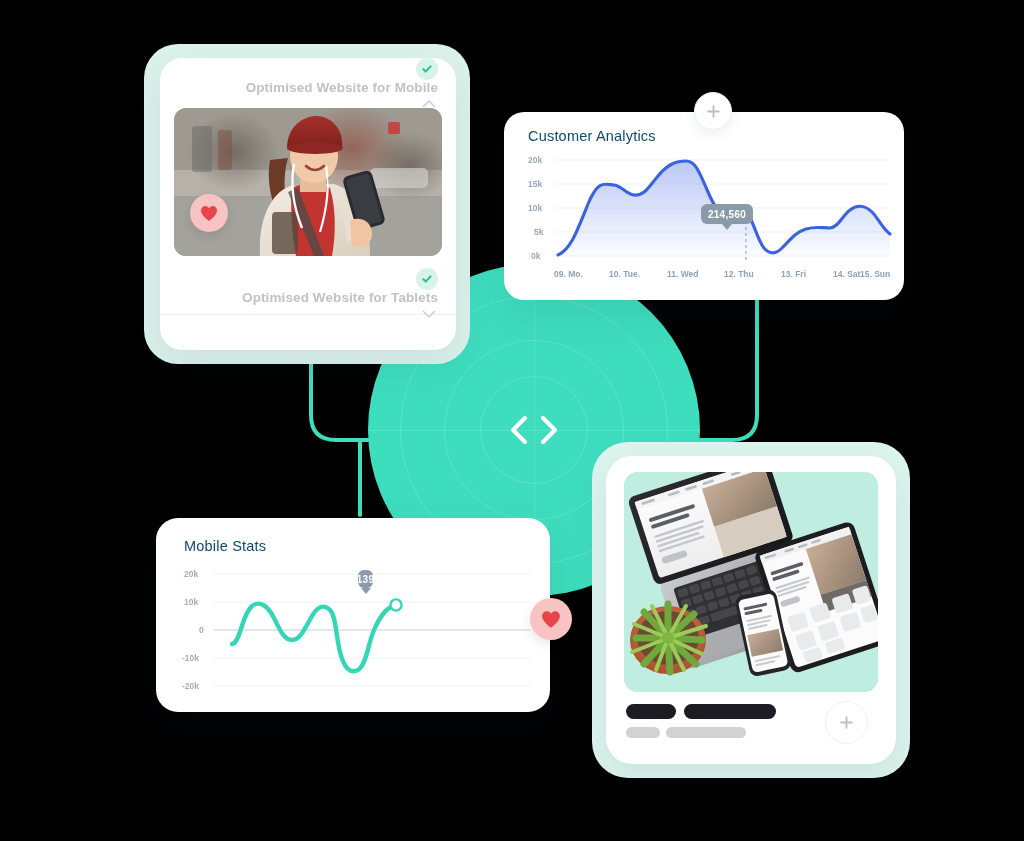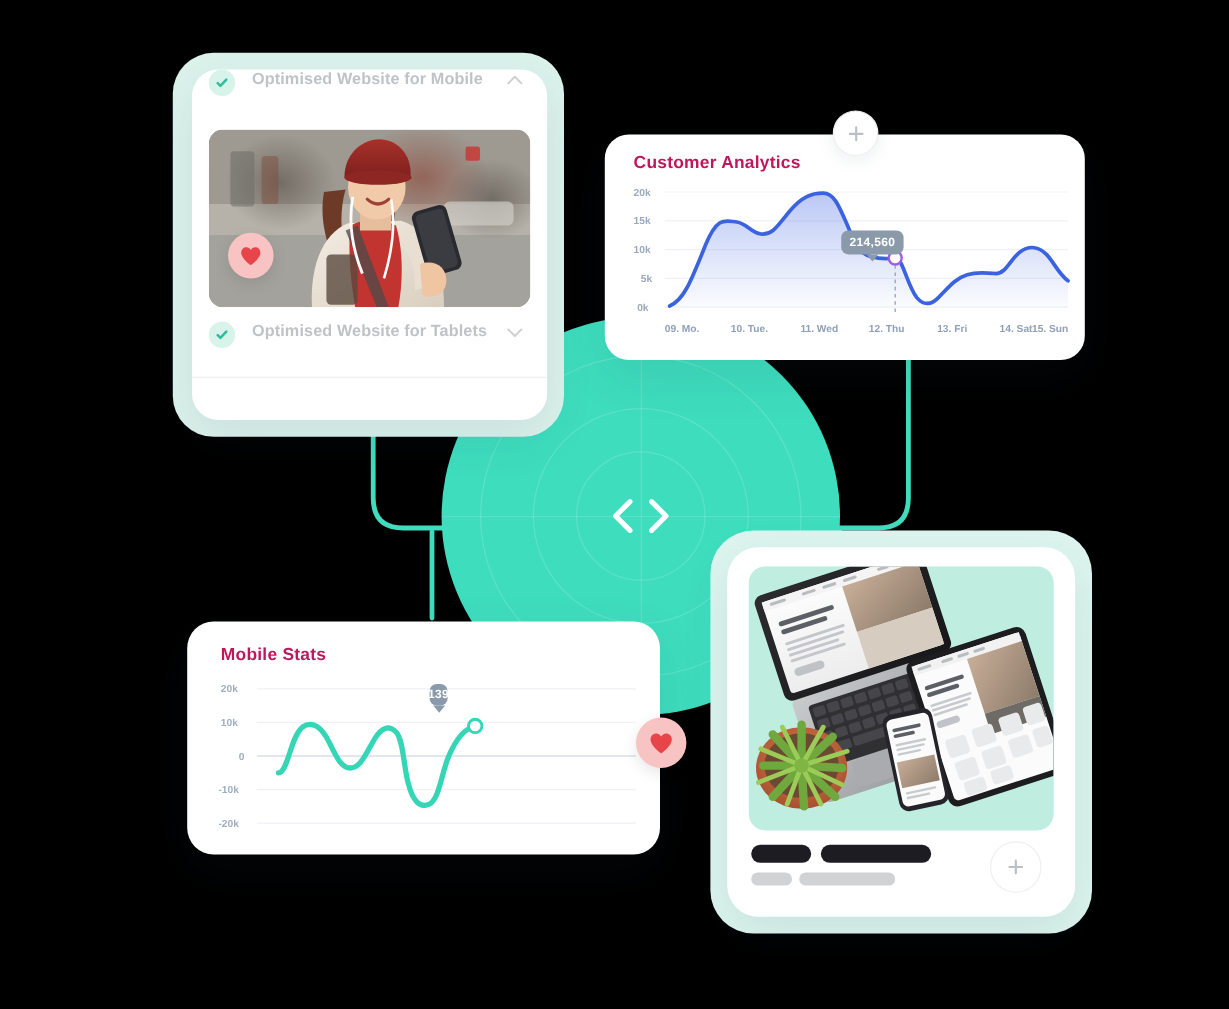--- a/index.html
+++ b/index.html
@@ -38,21 +38,21 @@
   }
   .card{
     position:absolute;background:#fff;border-radius:26px;
     box-shadow:0 14px 40px rgba(25,60,80,.10);
   }
 
   
   #accordion-frame{left:144px;top:44px;width:326px;height:320px;}
   #accordion-card{left:160px;top:58px;width:296px;height:292px;border-radius:22px;overflow:hidden;}
   .acc-row{
-    display:flex;align-items:flex-start;height:46px;padding:0 18px 0 14px;box-sizing:border-box;
+    display:flex;align-items:flex-end;height:46px;padding:0 18px 0 14px;box-sizing:border-box;flex-direction:column;
   }
   .acc-row + .acc-div{height:1px;background:#EFEFEF;margin:0 0px;}
   .check{
     width:22px;height:22px;border-radius:50%;background:#D8F3EA;
     display:flex;align-items:center;justify-content:center;flex:0 0 auto;
   }
   .acc-label{
     margin-left:14px;font-size:13.5px;font-weight:600;color:#BFC3C6;letter-spacing:.1px;
     flex:1 1 auto;white-space:nowrap;
   }
@@ -63,21 +63,21 @@
   .photo{position:absolute;inset:0;}
   .heart-btn{
     position:absolute;border-radius:50%;background:#F8C3C3;
     display:flex;align-items:center;justify-content:center;
     box-shadow:0 4px 12px rgba(0,0,0,.10);
   }
 
   
   #analytics-card{left:504px;top:112px;width:400px;height:188px;border-radius:20px;}
   .card-title{
-    font-size:14.5px;font-weight:700;color:#be185d;letter-spacing:.2px;
+    font-size:14.5px;font-weight:400;color:#0c4a6e;letter-spacing:.2px;
   }
   .plus-btn{
     position:absolute;border-radius:50%;background:#fff;border:1px solid #EFEFEF;
     display:flex;align-items:center;justify-content:center;
     box-shadow:0 4px 14px rgba(25,60,80,.08);
   }
   .tick{font-size:8.5px;font-weight:700;fill:#9AA8BE;}
   .xtick{font-size:8.5px;font-weight:700;fill:#8FA0B8;}
   .tick-t{font-size:8.5px;font-weight:700;fill:#9FAEBE;}
 
@@ -290,21 +290,21 @@
 
       <text class="xtick" x="36" y="127">09. Mo.</text>
       <text class="xtick" x="91" y="127">10. Tue.</text>
       <text class="xtick" x="149" y="127">11. Wed</text>
       <text class="xtick" x="206" y="127">12. Thu</text>
       <text class="xtick" x="263" y="127">13. Fri</text>
       <text class="xtick" x="315" y="127">14. Sat</text>
       <text class="xtick" x="342" y="127">15. Sun</text>
     </svg>
 
-    <div class="tt" style="left:197px;top:80px;width:52px;height:20px;">
+    <div class="tt" style="left:197px;top:92px;width:52px;height:20px;">
       <span>214,560</span>
     </div>
   </div>
 
   <div class="plus-btn" style="left:694px;top:92px;width:36px;height:36px;">
     <svg width="15" height="15" viewBox="0 0 15 15">
       <path d="M7.5,2.2 L7.5,12.8 M2.2,7.5 L12.8,7.5" stroke="#B9BFC6" stroke-width="1.8" stroke-linecap="round"></path>
     </svg>
   </div>
 

